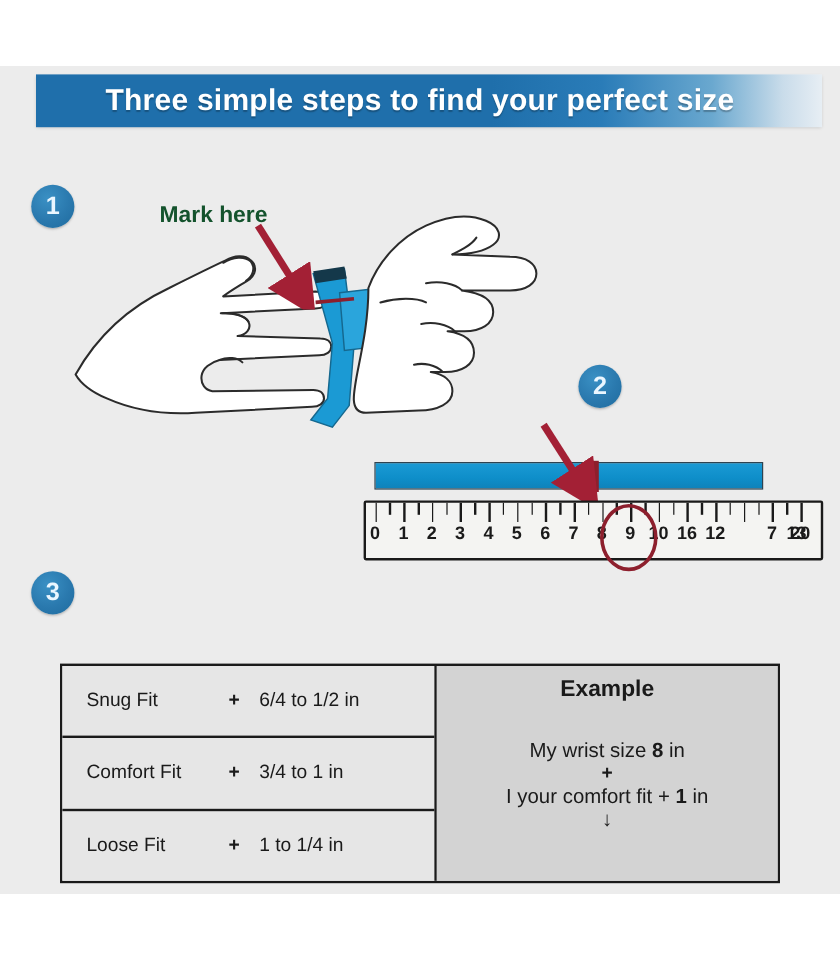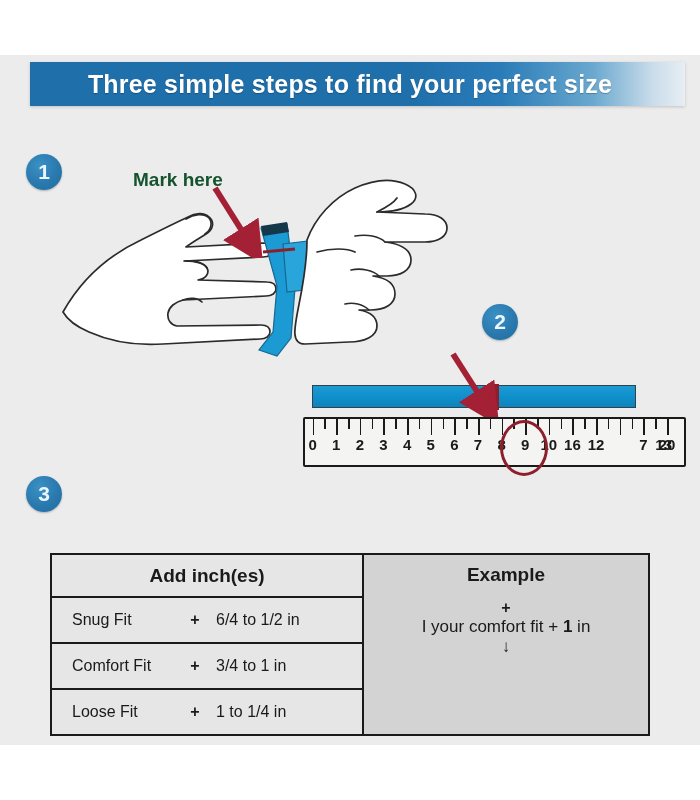--- a/index.html
+++ b/index.html
@@ -101,21 +101,21 @@
   }
   .tbl-row:last-child{border-bottom:none;}
   .cell-fit{width:122px;padding-left:20px;box-sizing:border-box;}
   .cell-plus{width:42px;text-align:center;font-weight:bold;}
   .cell-val{flex:1;text-align:left;}
   .tbl-right{
     flex:1;background:#d3d3d3;box-sizing:border-box;
     display:flex;flex-direction:column;align-items:center;
     padding-top:9px;
   }
-  .ex-title{font-size:19px;font-weight:bold;color:#1a1a1a;margin-bottom:14px;}
+  .ex-title{font-size:19px;font-weight:bold;color:#1a1a1a;margin-bottom:30px;}
   .ex-line{font-size:17px;color:#1a1a1a;line-height:1.22;text-align:center;}
   .ex-sym{font-size:16px;font-weight:bold;color:#1a1a1a;line-height:1.05;}
   .ex-arrow{font-size:17px;color:#1a1a1a;line-height:1.05;}
   .b{font-weight:bold;}
 </style>
 </head>
 <body>
 
 <div id="canvas">
 
@@ -246,40 +246,42 @@
       <div class="tick major" style="left: 95.5%;"></div>
       <div class="rnum" style="left: 95.5%;">20</div>
     </div>
   <div class="circle8"></div>
 
   <div class="step-circle" id="step3">3</div>
 
   <div class="tables">
 
     <div class="tbl-left">
-      <div class="tbl-head">Add inch(es)</div>
       <div class="tbl-row">
         <div class="cell-fit">Snug Fit</div>
         <div class="cell-plus">+</div>
         <div class="cell-val">6/4 to 1/2 in</div>
       </div>
       <div class="tbl-row">
         <div class="cell-fit">Comfort Fit</div>
         <div class="cell-plus">+</div>
         <div class="cell-val">3/4 to 1 in</div>
       </div>
       <div class="tbl-row">
         <div class="cell-fit">Loose Fit</div>
         <div class="cell-plus">+</div>
         <div class="cell-val">1 to 1/4 in</div>
       </div>
     </div>
 
     <div class="tbl-right">
       <div class="ex-title">Example</div>
+      <div class="ex-line">
+        <span>My wrist size </span><span class="b">8</span><span> in</span>
+      </div>
       <div class="ex-sym">+</div>
       <div class="ex-line">
         <span>I your comfort fit + </span><span class="b">1</span><span> in</span>
       </div>
       <div class="ex-arrow">↓</div>
     </div>
 
   </div>
 </div>
 

